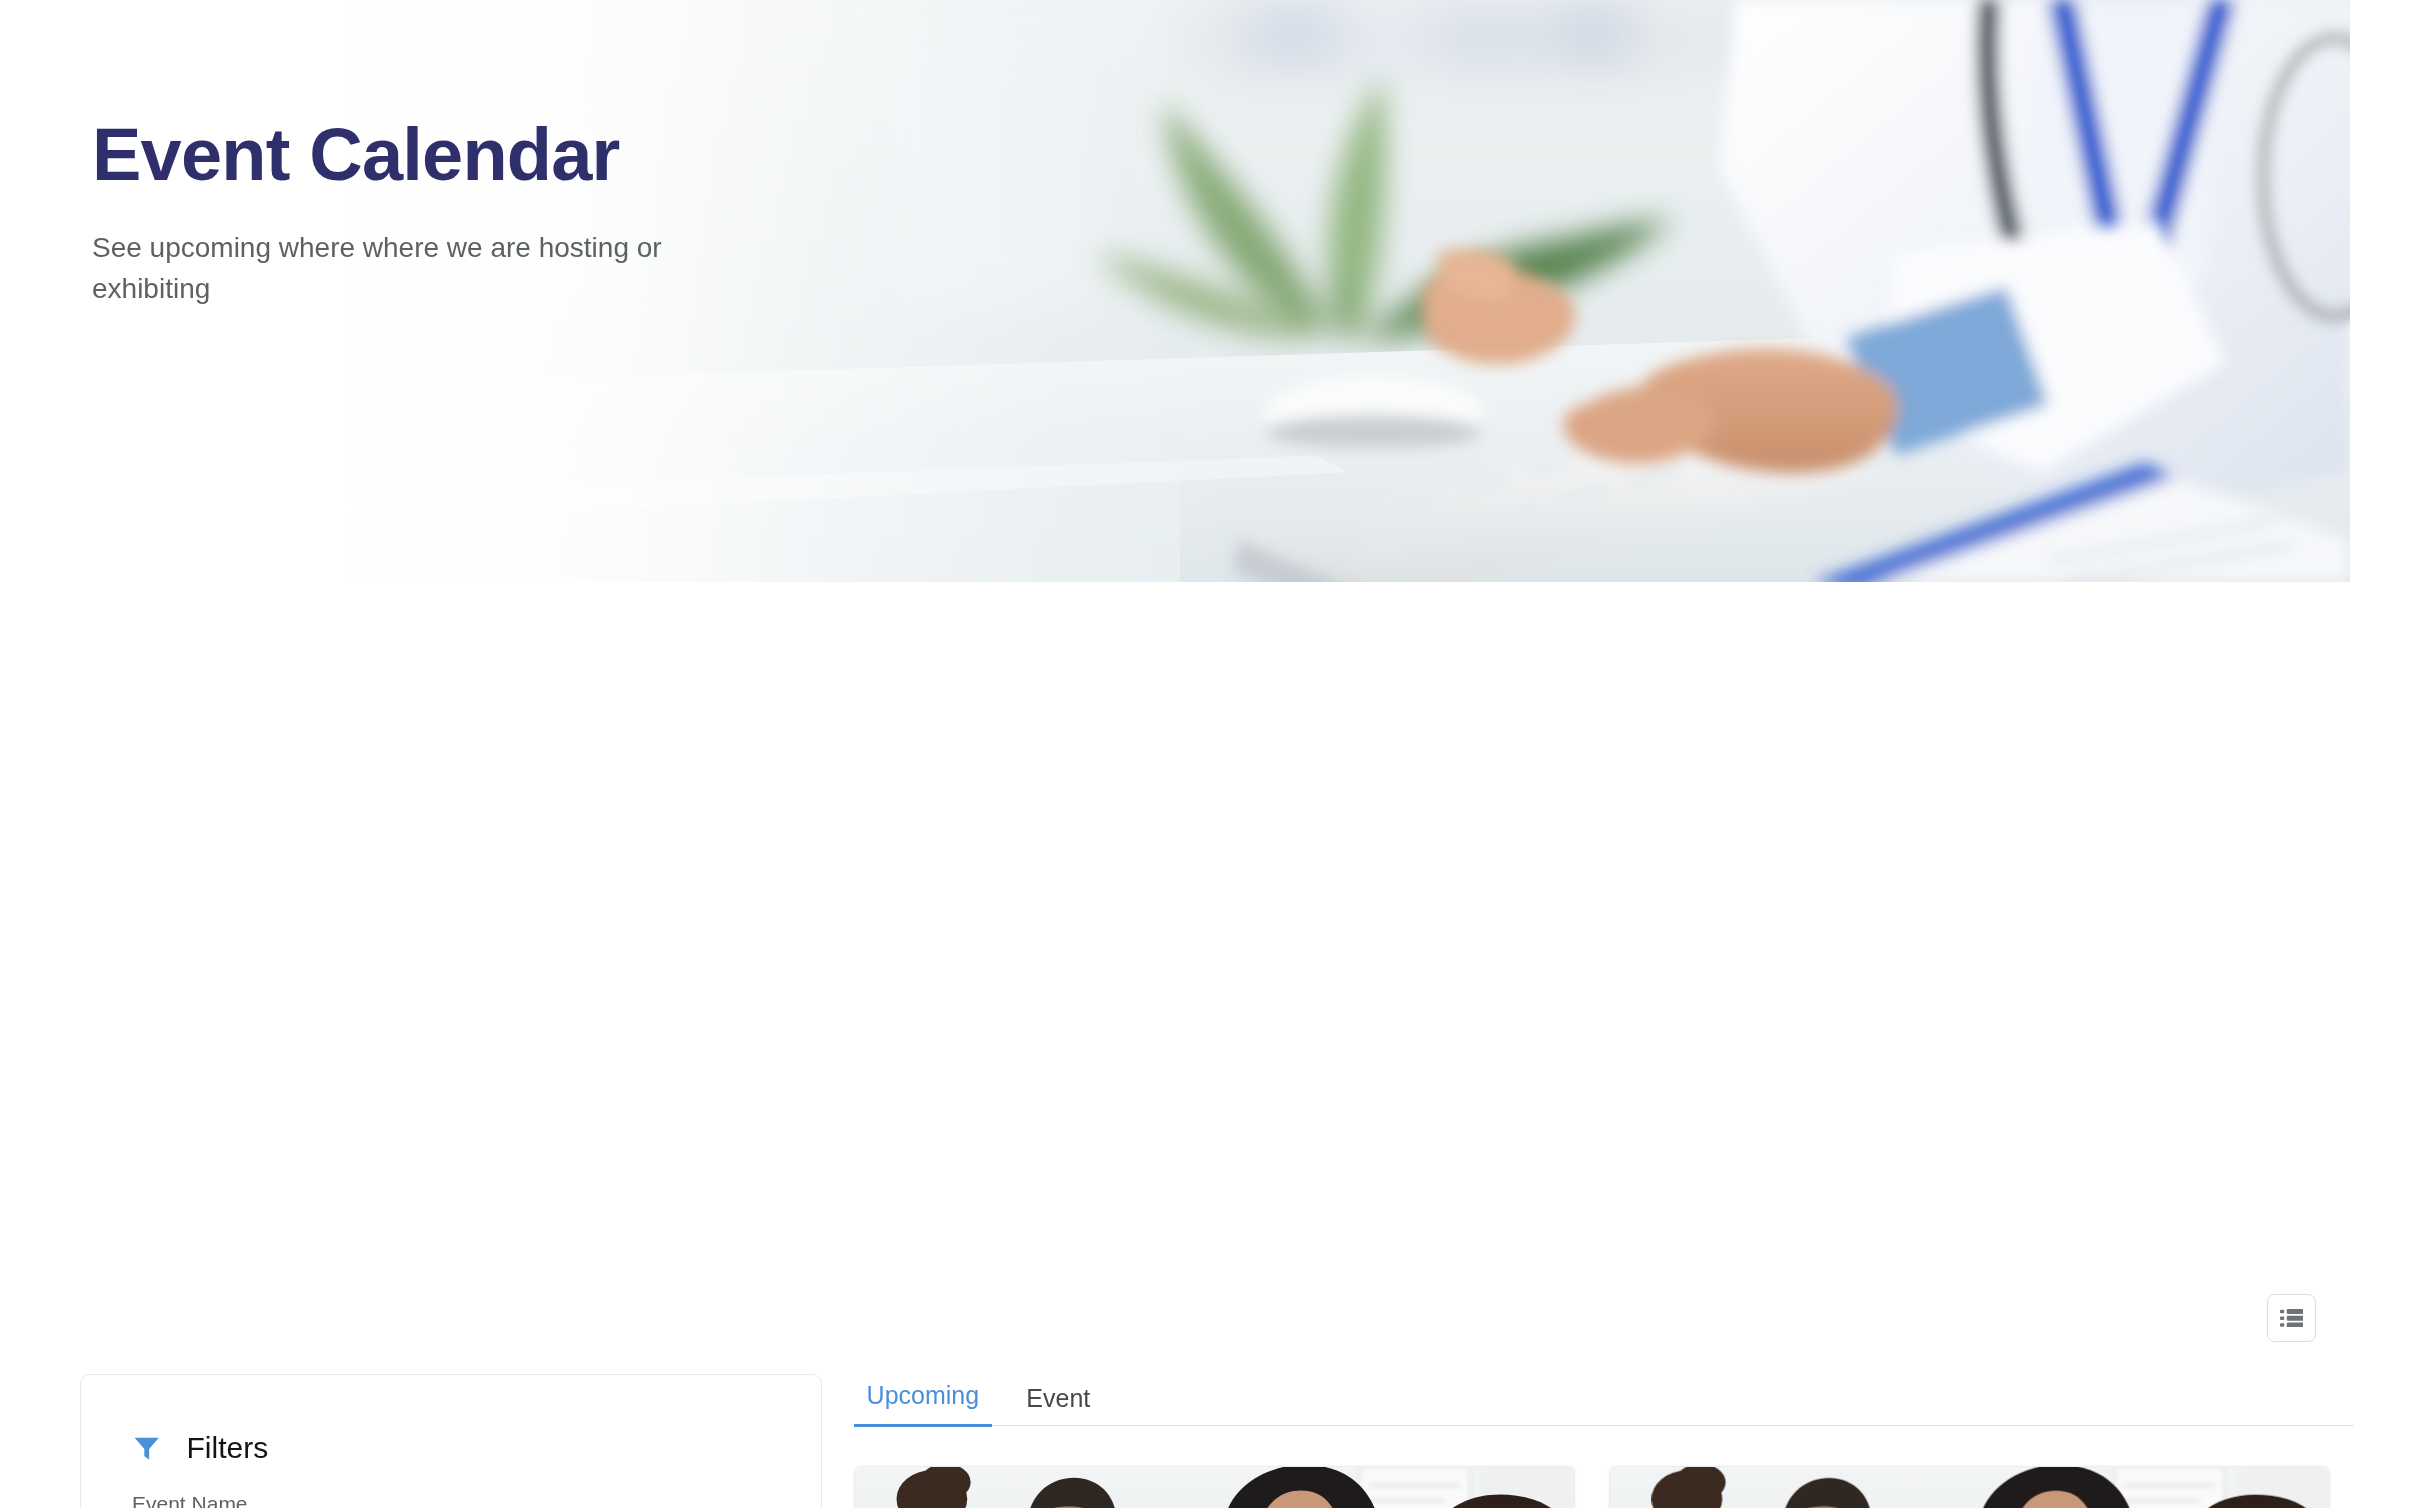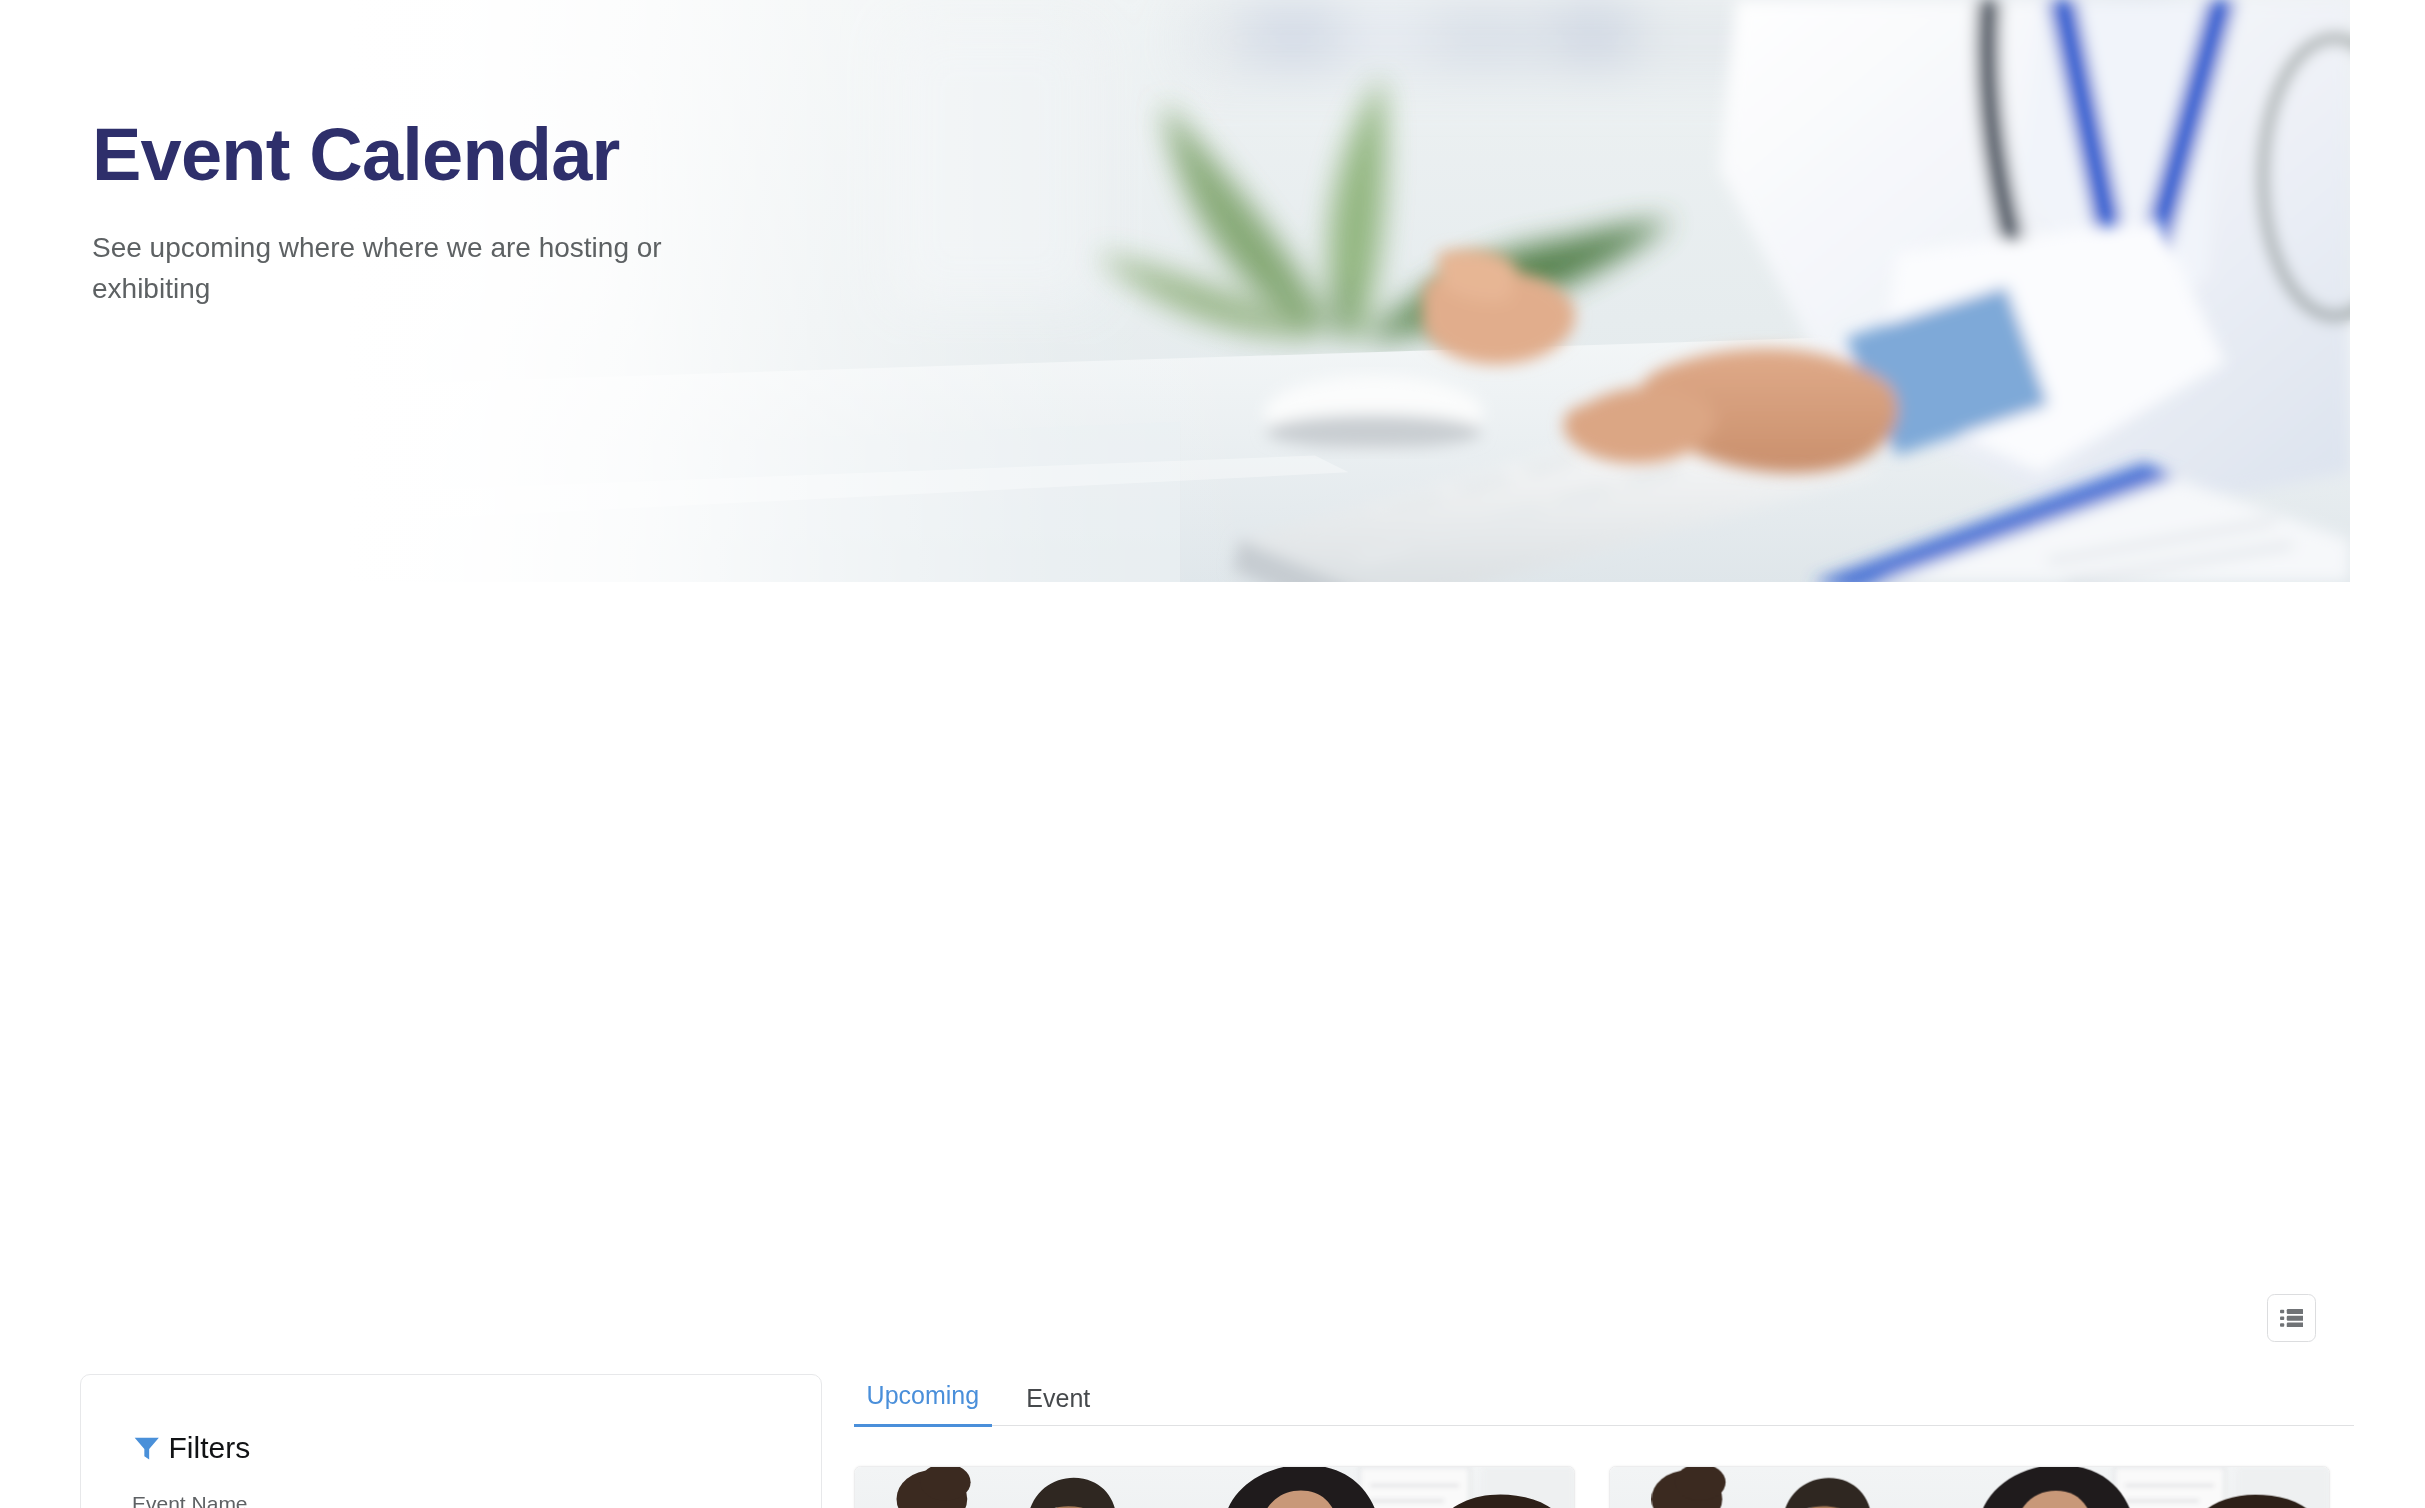--- a/index.html
+++ b/index.html
@@ -93,21 +93,21 @@
     width: 742px;
     height: 725px;
     border: 0.8px solid #e7e8ea;
     border-radius: 10px;
     background: #ffffff;
     padding: 0;
     overflow: hidden;
   }
   .filters-head {
     display: flex; align-items: center;
-    gap: 7px;
+    gap: 25px;
     padding: 56px 0 0 51px;
   }
   .funnel { width: 29.5px; height: 29px; display: block; }
   .filters-label {
     font-size: 30px;
     color: #111315;
     font-weight: 400;
   }
   .field { padding: 0 52px 0 51px; }
   .field-label {

